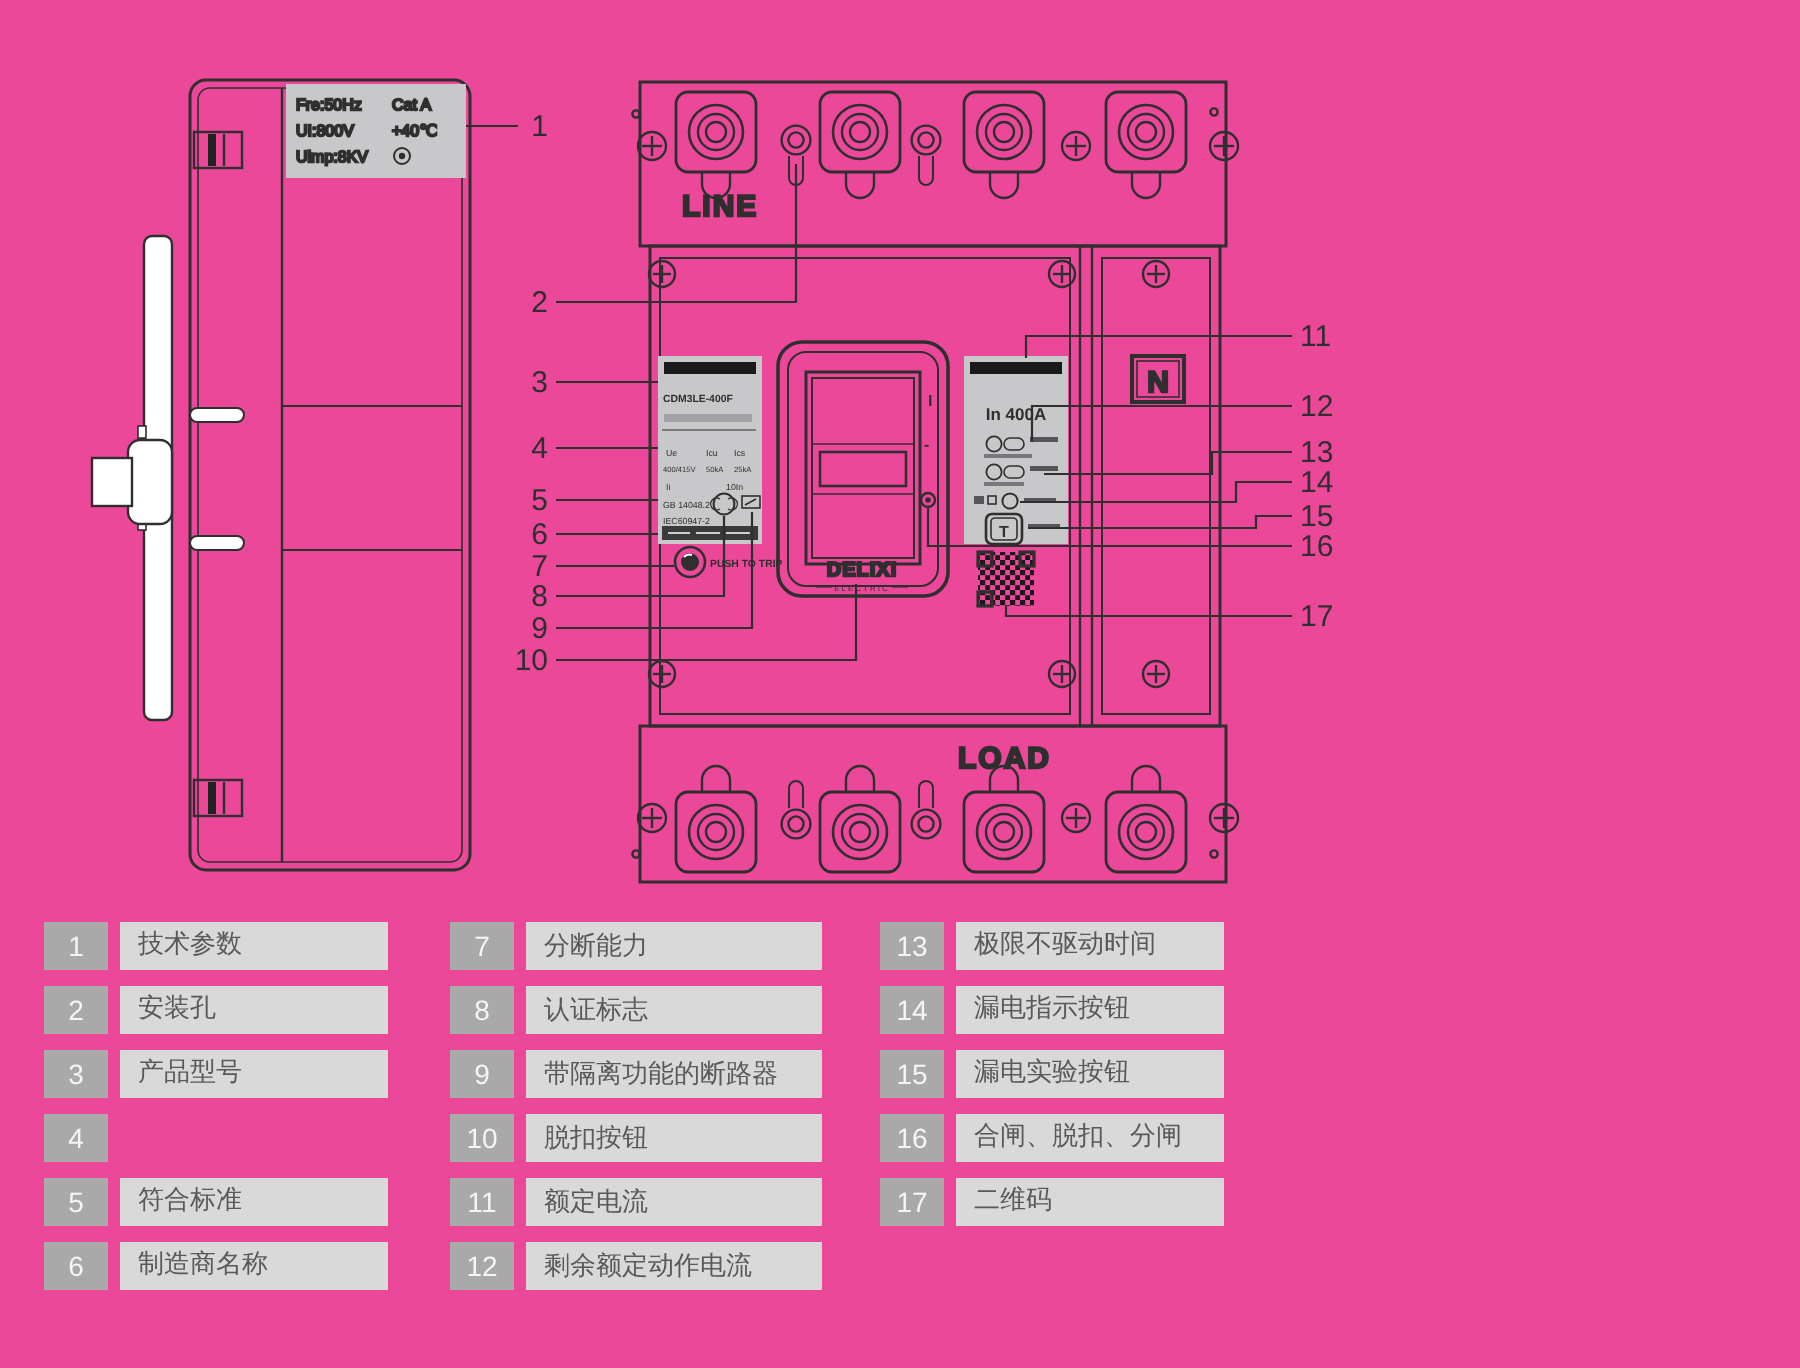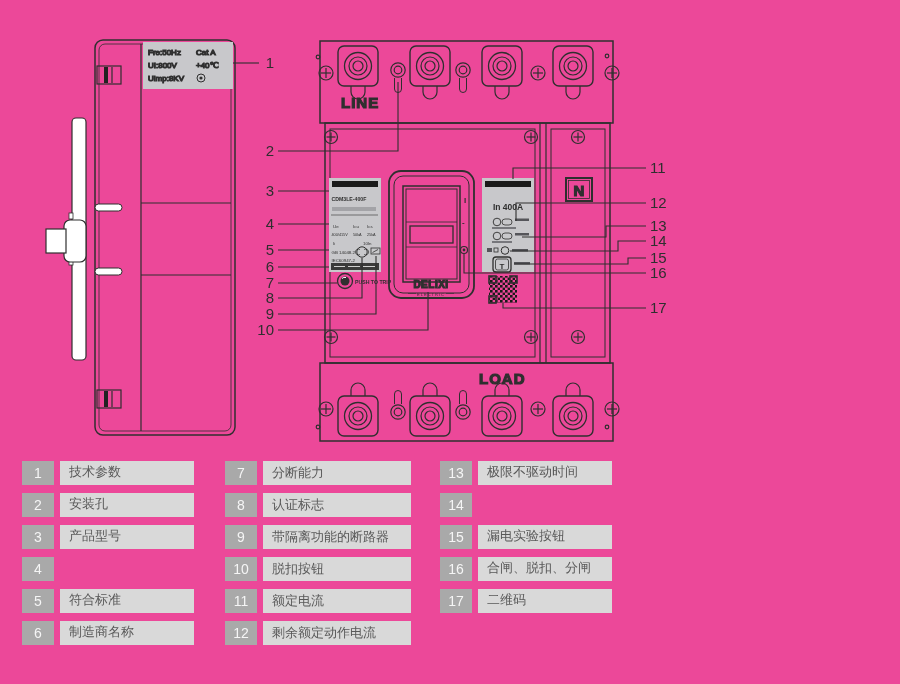--- a/index.html
+++ b/index.html
@@ -427,20 +427,21 @@
   </div>
 </div>
 
 <div class="legend-col" id="col3">
   <div class="legend-row">
     <div class="legend-num">13</div>
     <div class="legend-label w1">极限不驱动时间</div>
   </div>
   <div class="legend-row">
     <div class="legend-num">14</div>
+    <div class="legend-label w1">漏电指示按钮</div>
   </div>
   <div class="legend-row">
     <div class="legend-num">15</div>
     <div class="legend-label w1">漏电实验按钮</div>
   </div>
   <div class="legend-row">
     <div class="legend-num">16</div>
     <div class="legend-label w1">合闸、脱扣、分闸</div>
   </div>
   <div class="legend-row">

